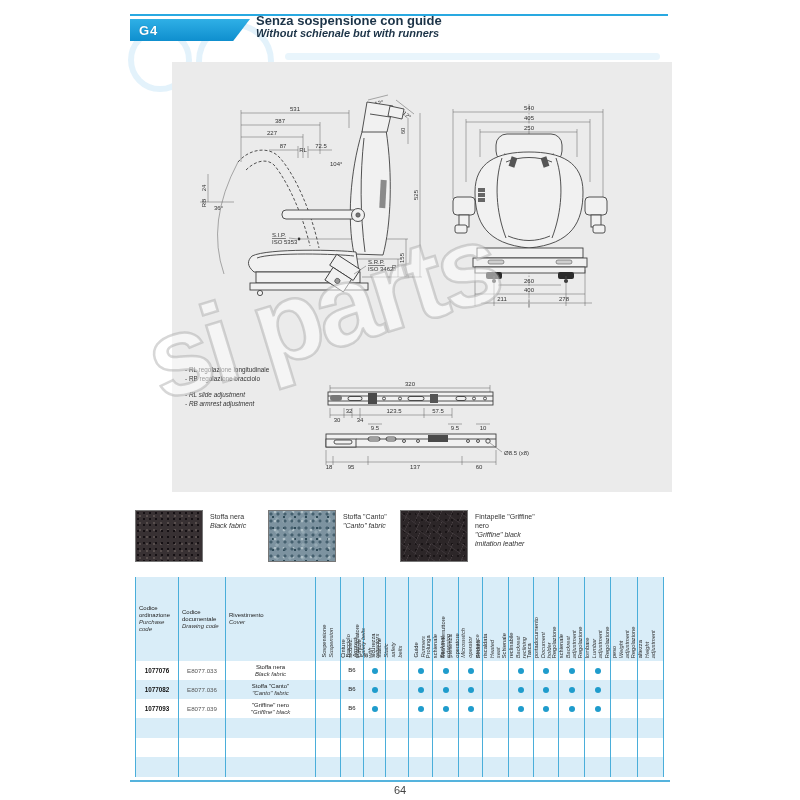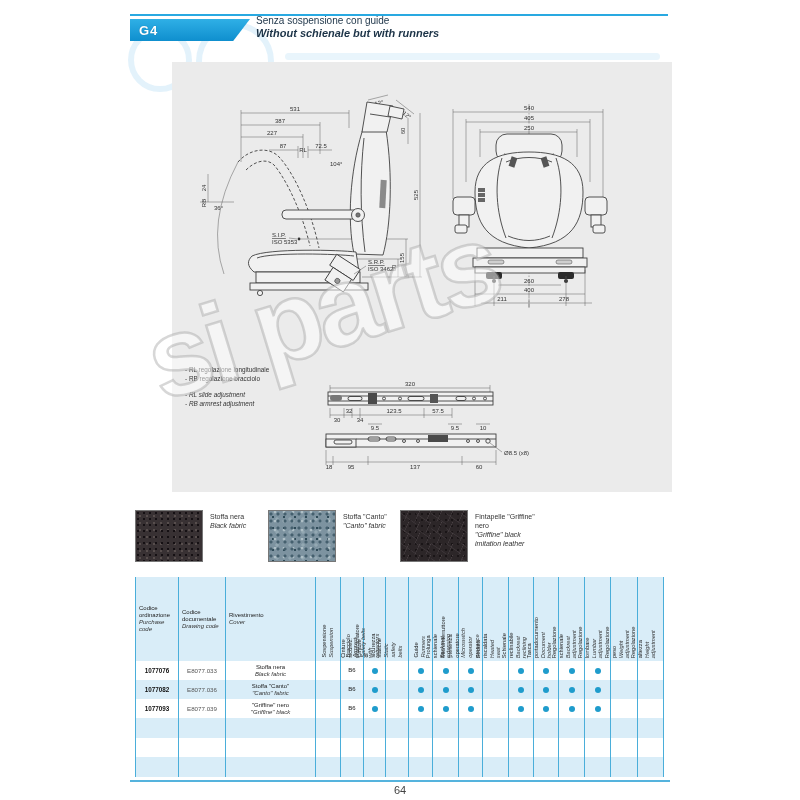--- a/index.html
+++ b/index.html
@@ -11,21 +11,21 @@
          background:linear-gradient(180deg,#2fb0e6,#0f8fce);
          clip-path:polygon(0 0,100% 0,86% 100%,0 100%);
          display:flex;align-items:center;}
   #g4box .g4{color:#fff;font-weight:bold;font-size:13px;letter-spacing:1px;padding-left:9px;
              text-shadow:0 0 1px #0a6ea3;text-align:right;}
   .ring{position:absolute;border:6px solid #d9edf9;border-radius:50%;opacity:.75;}
   #ring1{left:128px;top:28px;width:52px;height:52px;}
   #ring2{left:196px;top:22px;width:66px;height:66px;}
   #bluestrip{position:absolute;left:285px;top:53px;width:375px;height:7px;background:#e9f5fc;border-radius:4px;}
   #title{position:absolute;left:256px;top:15px;line-height:12px;color:#1c3347;}
-  #title .t1{font-weight:normal;font-size:10px;}
+  #title .t1{font-weight:bold;font-size:13px;}
   #title .t2{font-weight:bold;font-style:italic;font-size:11px;}
   
   #drawbox{position:absolute;left:172px;top:62px;width:500px;height:430px;background:#ebebeb;}
   #drawbox svg{position:absolute;left:0;top:0;}
   .ol{stroke:#3f3f3f;stroke-width:.9;fill:none;}
   .fl{stroke:#3f3f3f;stroke-width:.9;fill:#f1f1f1;}
   .dl{stroke:#5c5c5c;stroke-width:.5;fill:none;}
   .dashed{stroke-dasharray:3,2;}
   .cl{stroke:#5c5c5c;stroke-width:.5;stroke-dasharray:7,2,1.5,2;}
   .dt{font-family:"Liberation Sans",sans-serif;font-size:6px;fill:#333;}

